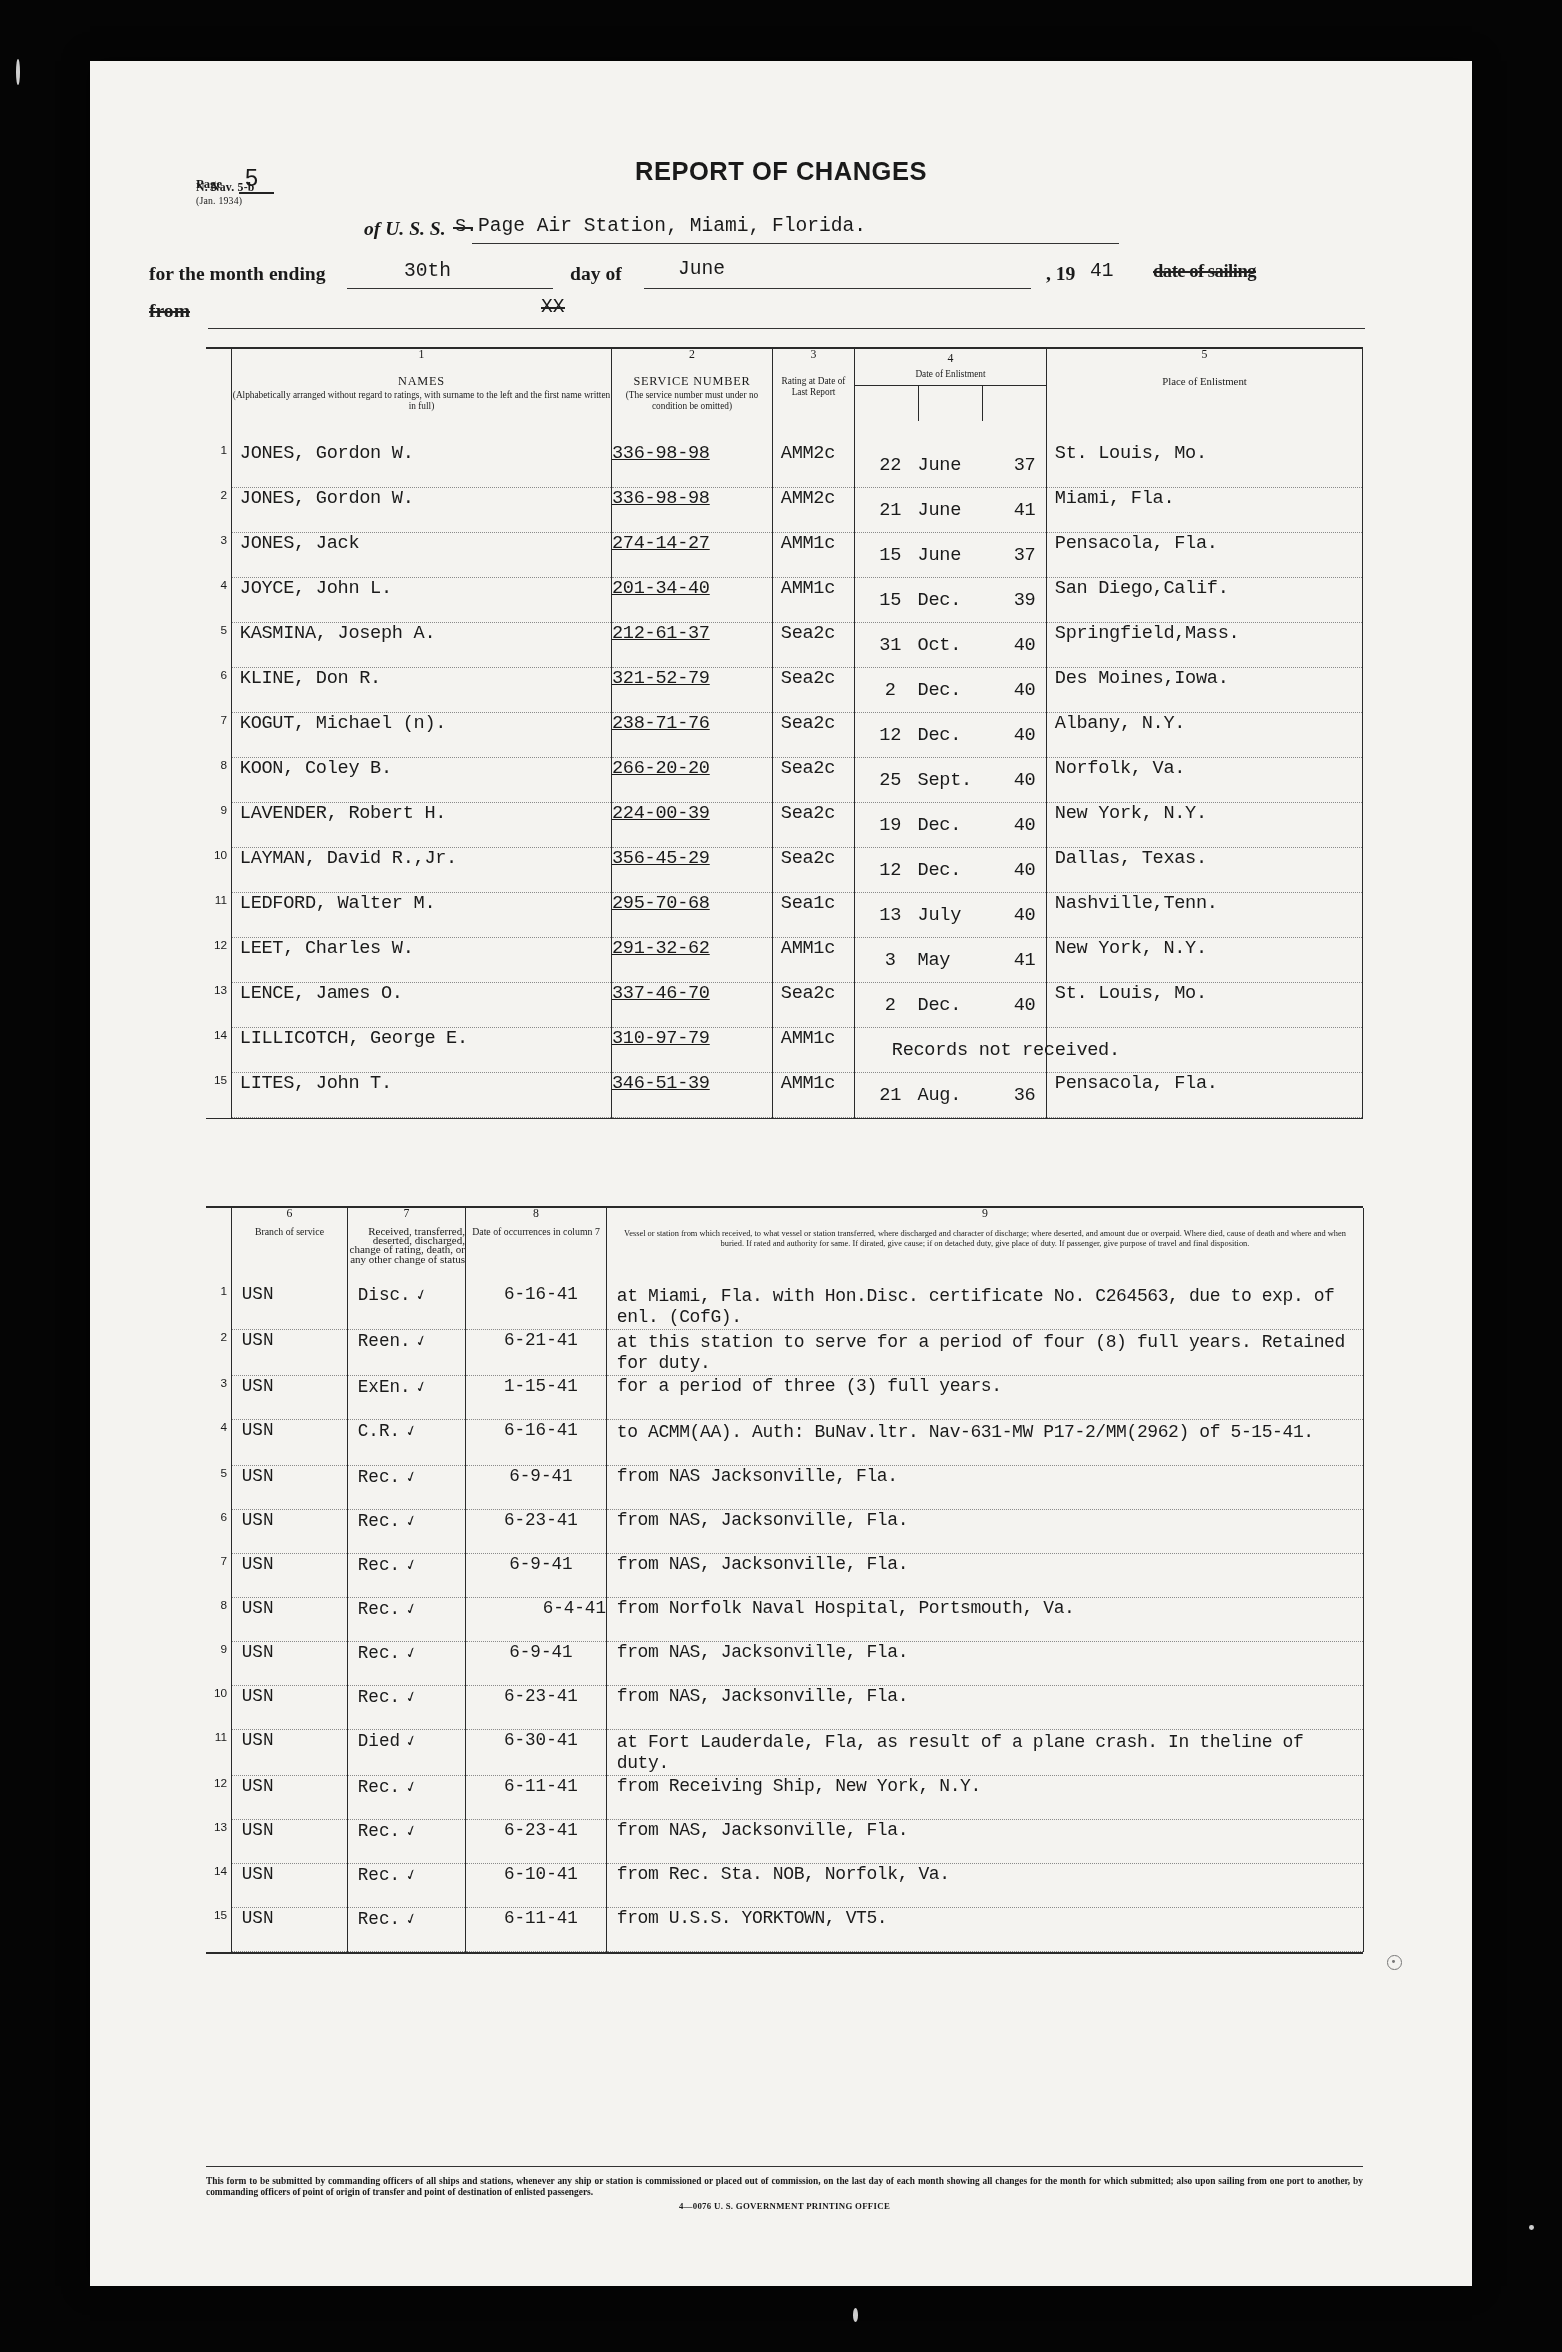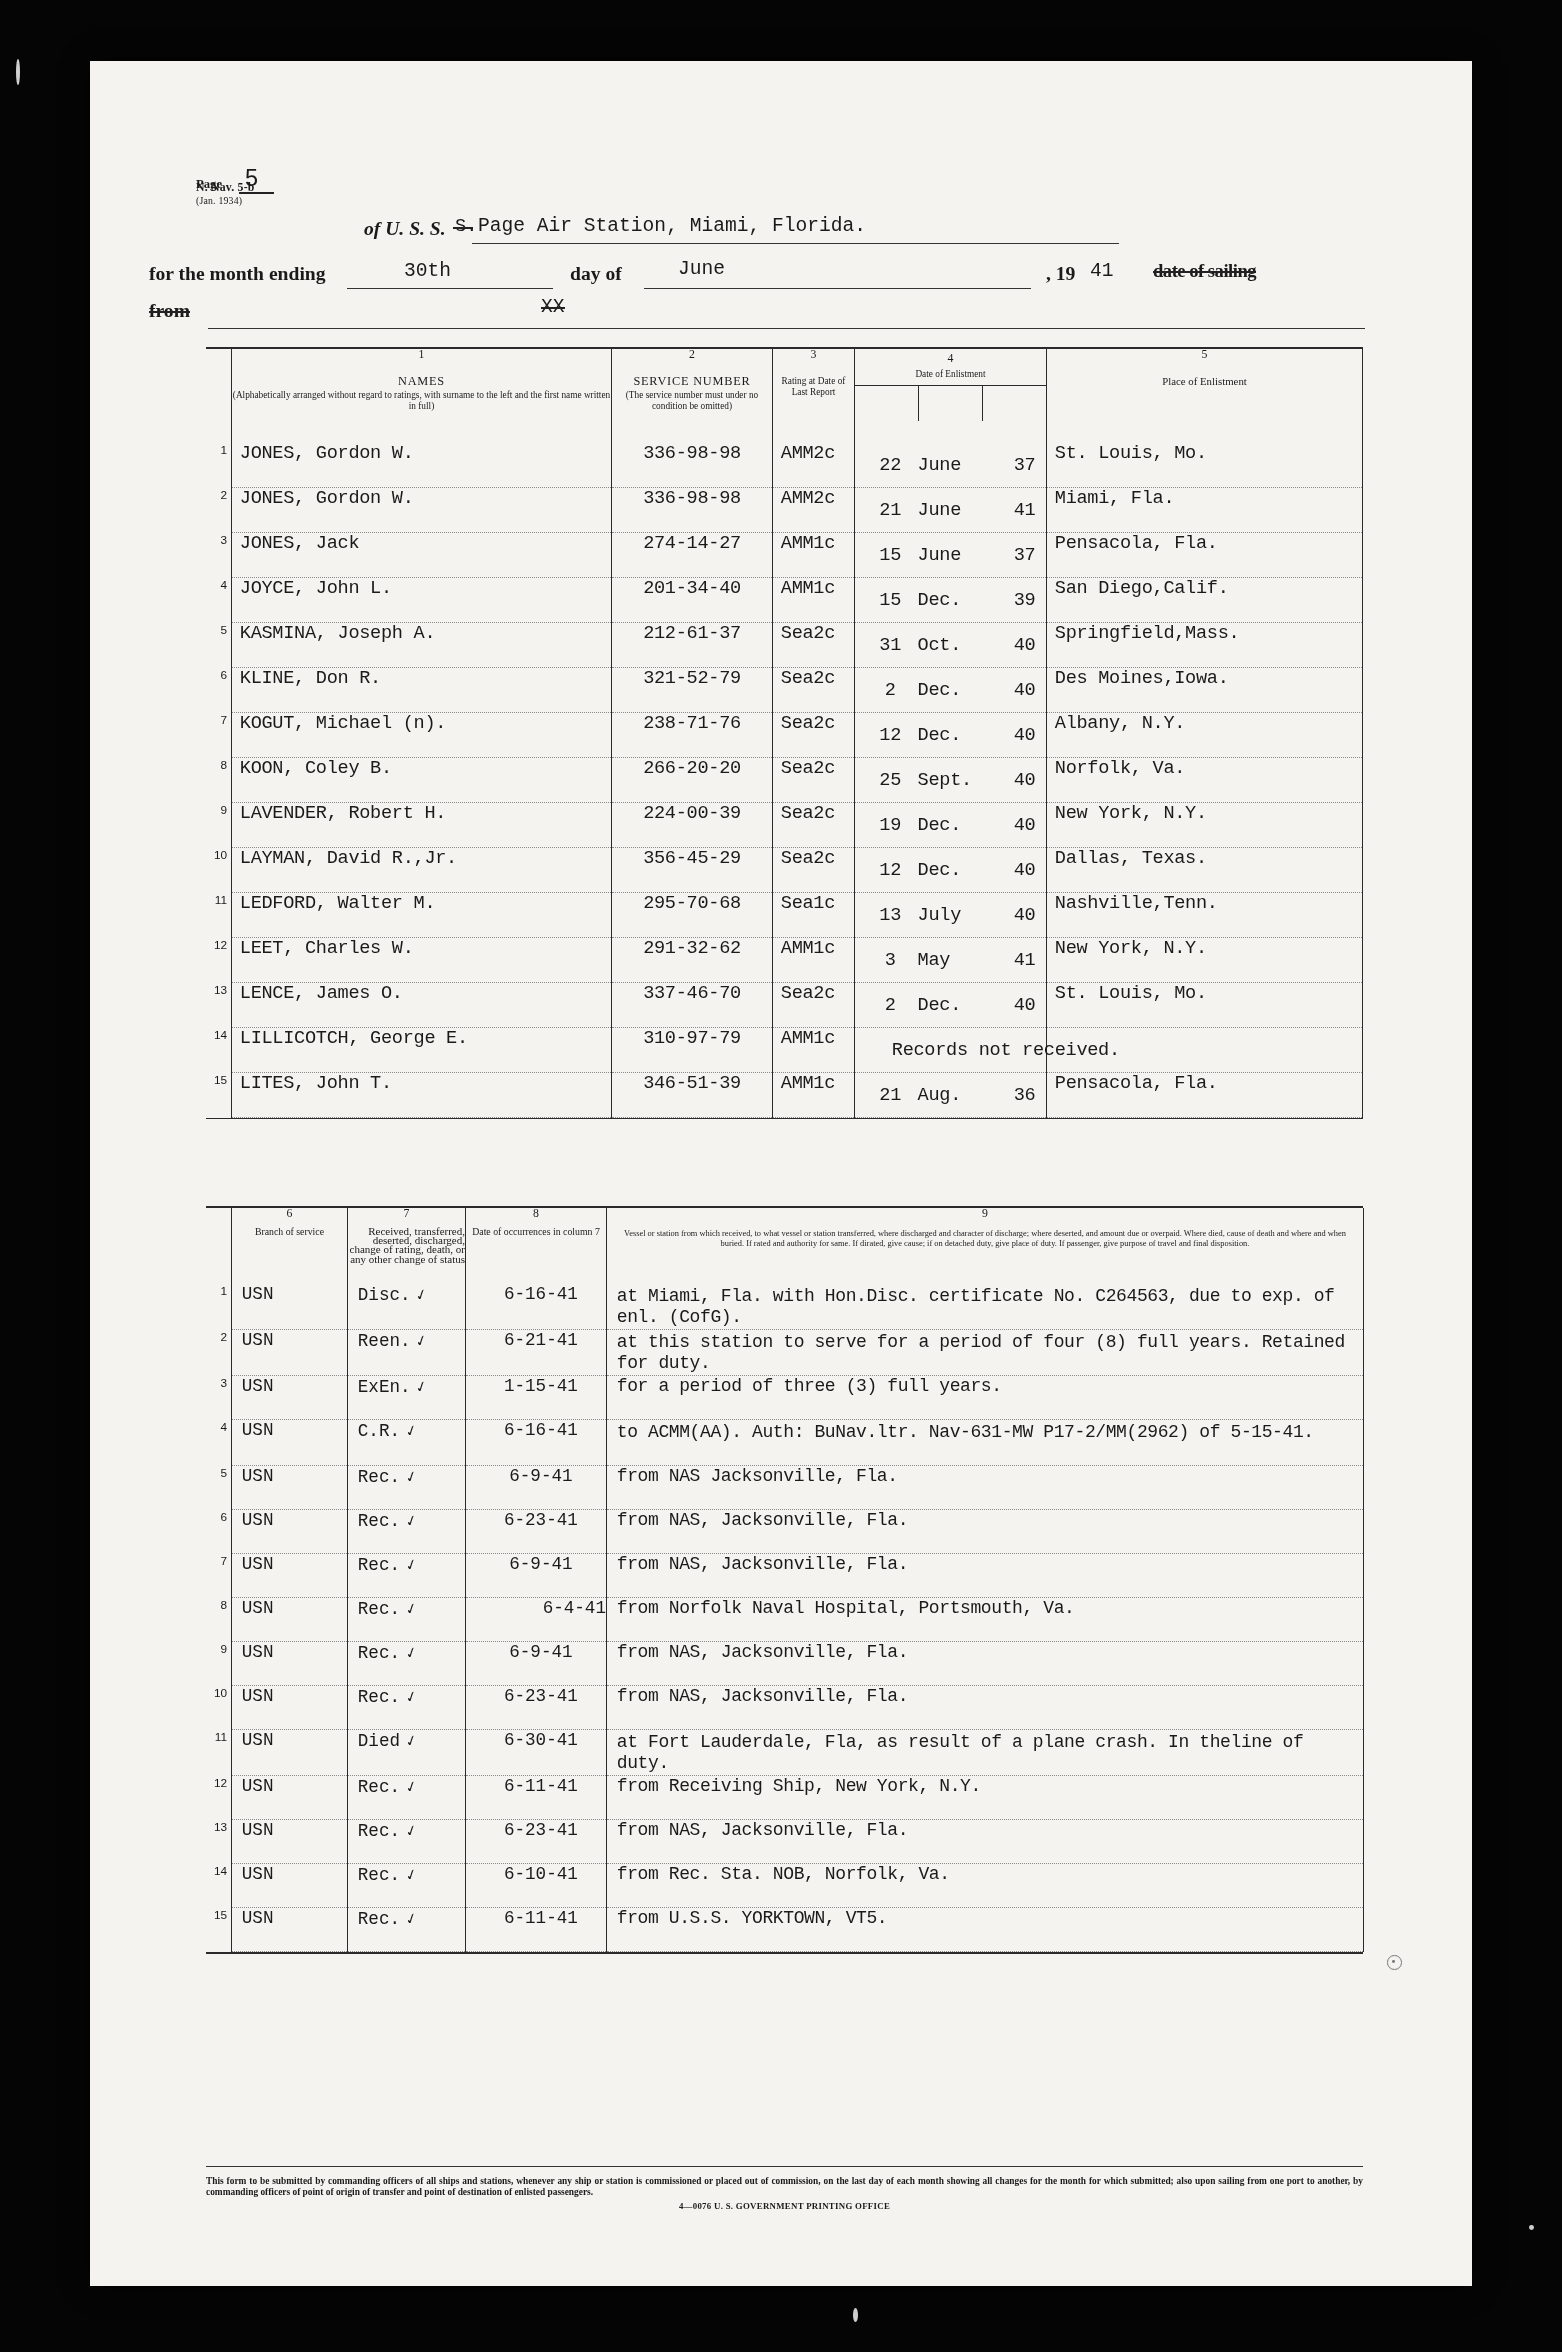--- a/index.html
+++ b/index.html
@@ -266,21 +266,21 @@
   }
   .cell-txt {
     font-family: "Liberation Mono", monospace;
     font-size: 18.6px;
     letter-spacing: -0.3px;
     padding-left: 7.8px !important;
     vertical-align: middle;
     white-space: nowrap;
     border-bottom: 1px dotted #8a8a8a;
   }
-  .cell-txt.num { text-align: center; padding-left: 0 !important; }
+  .cell-txt.num { text-align: left; padding-left: 0 !important; text-decoration: underline; }
 
   .date-wrap { display: flex; align-items: center; height: 100%; }
   .date-wrap .dd { width: 55px; text-align: center; }
   .date-wrap .mm { width: 86px; text-align: left; }
   .date-wrap .yy { width: 43px; text-align: center; }
   .records-note { padding-left: 29px; }
 
   
   .tbl-bot {
     position: absolute;
@@ -387,20 +387,21 @@
 
   <div class="page">
 
     <div class="formno">
       <span>N. Nav. 5-b</span><br>
       <span class="l2">(Jan. 1934)</span>
     </div>
     <div class="pagelabel">Page</div>
     <div class="pagenum">5</div>
 
+    <div class="title">REPORT OF CHANGES</div>
 
     <div class="line-of">of U. S. S.</div>
     <div class="of-strike">S.</div>
     <div class="station">Page Air Station, Miami, Florida.</div>
     <div class="rule-station"></div>
 
     <div class="line-for">for the month ending</div>
     <div class="rule-a"></div>
     <div class="day-val">30th</div>
     <div class="lbl-dayof">day of</div>

